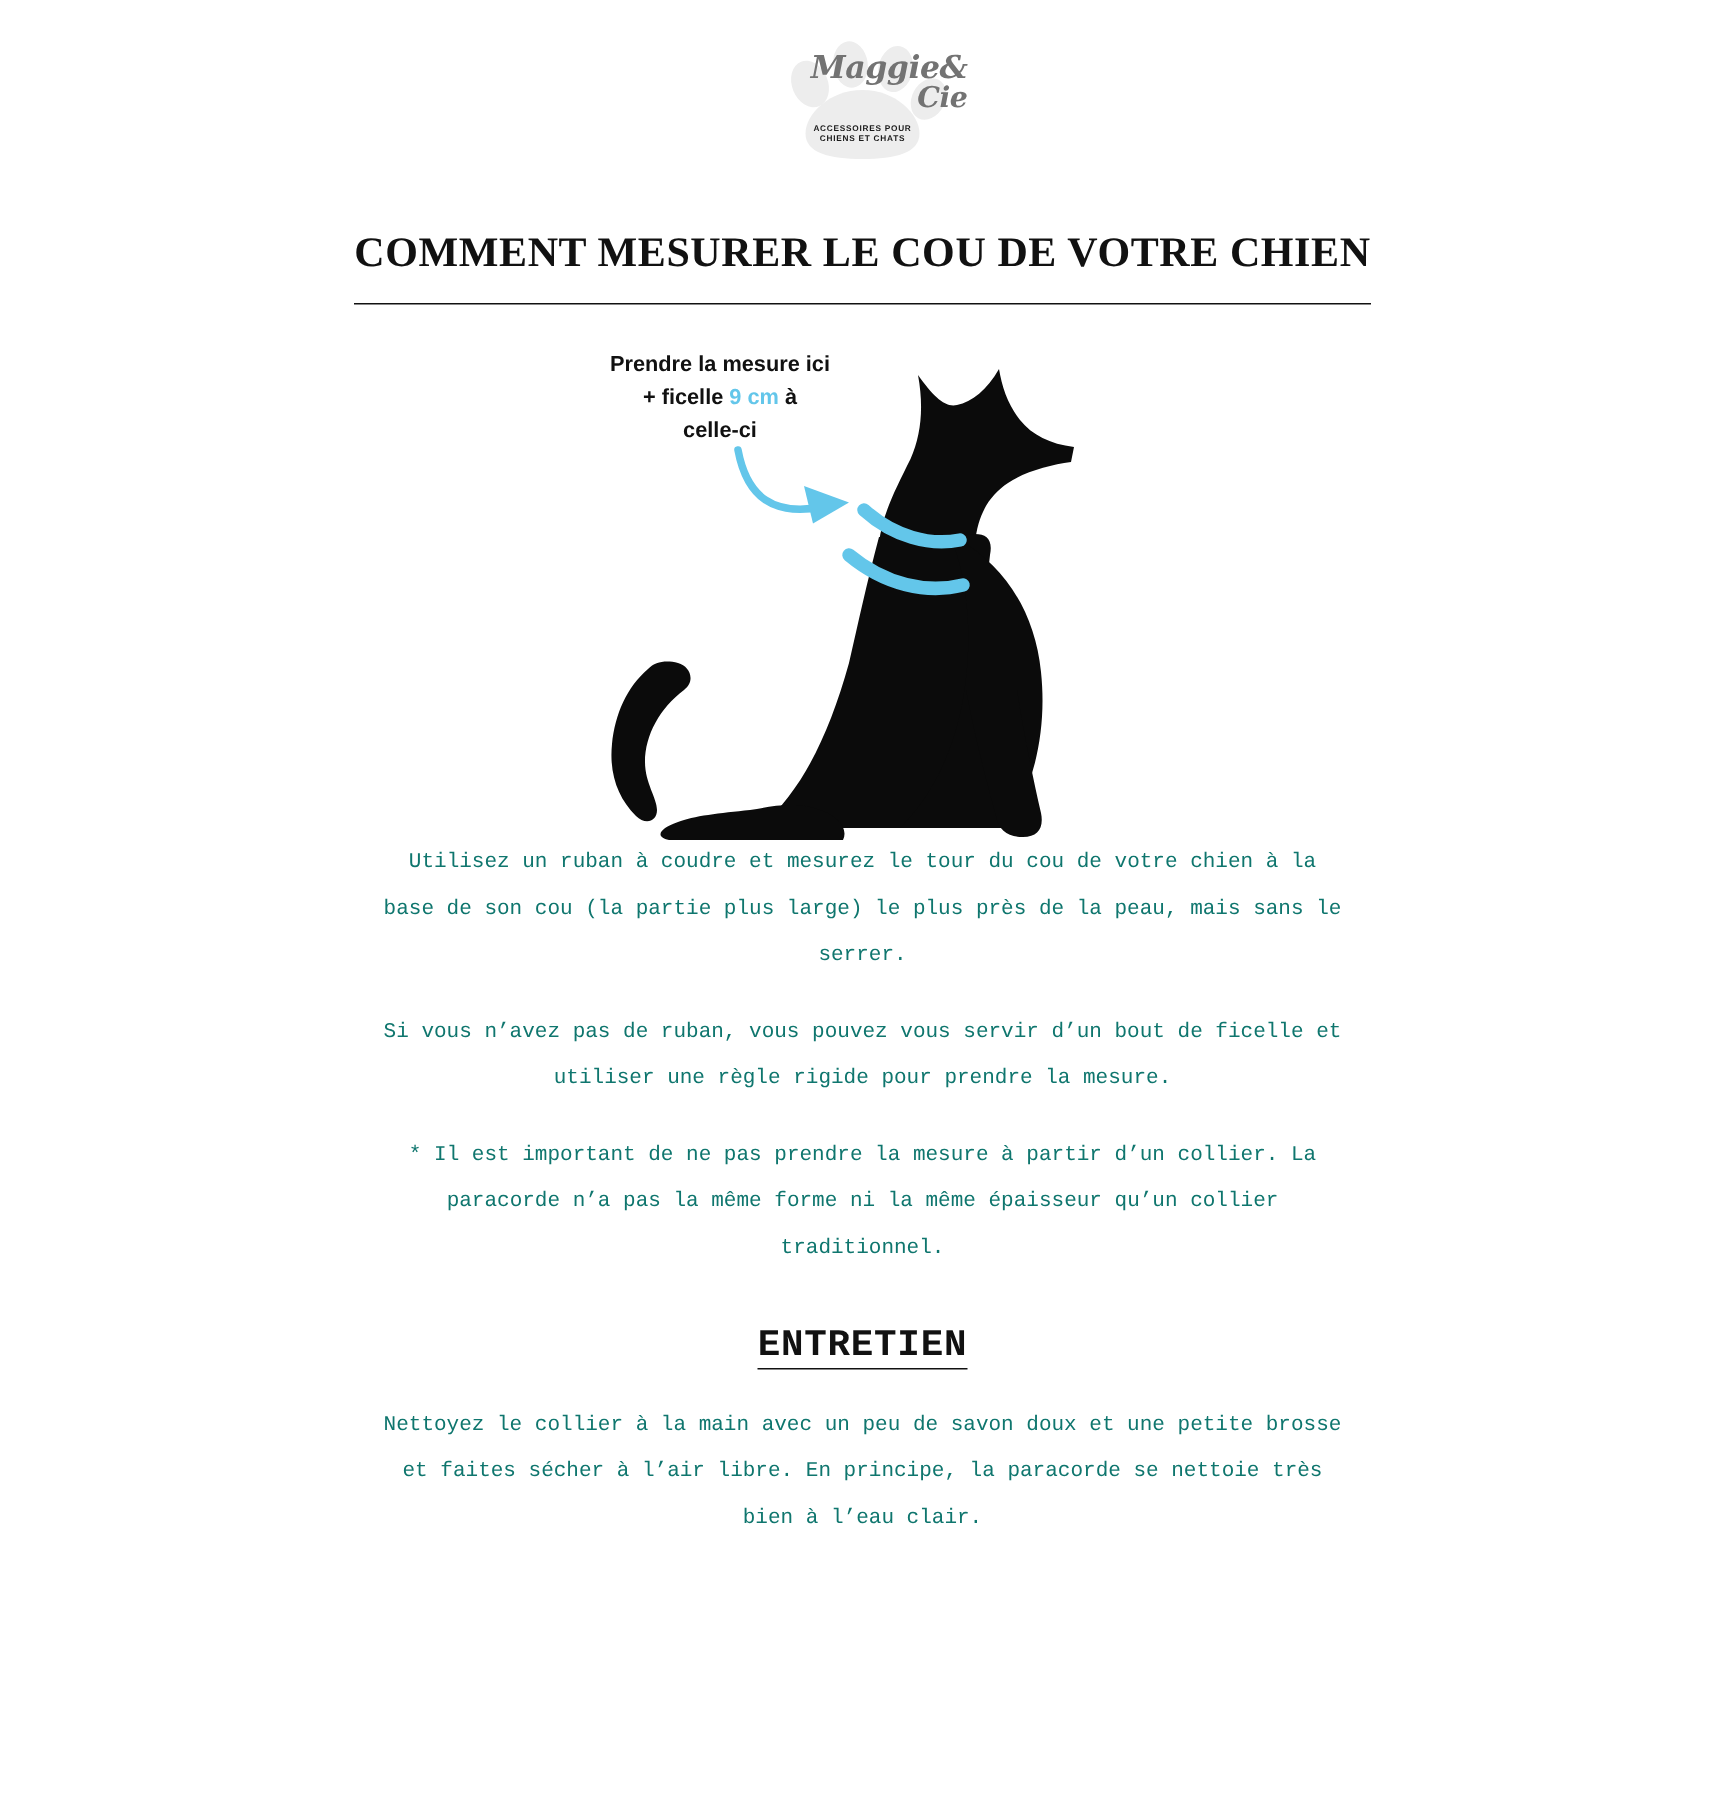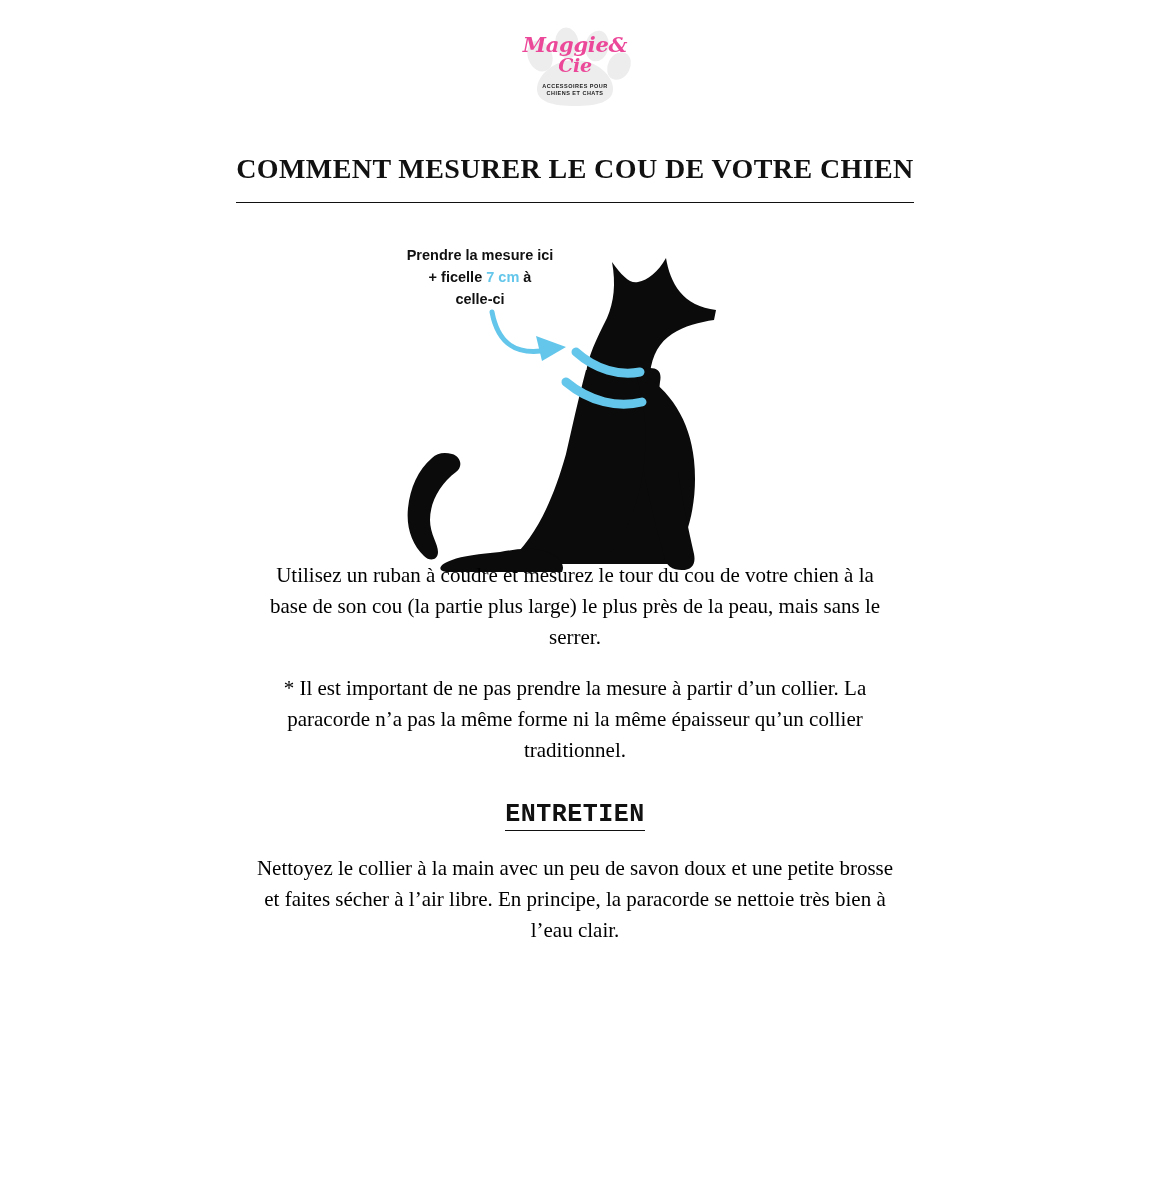--- a/index.html
+++ b/index.html
@@ -39,26 +39,26 @@
   .logo svg {
     position: absolute;
     top: 0;
     left: 0;
   }
   .logo-brand {
     position: absolute;
     top: 8px;
     left: 0;
     width: 140px;
-    text-align: center;
+    text-align: right;
     font-family: "DejaVu Serif", serif;
     font-style: italic;
     font-weight: bold;
     font-size: 21px;
-    color: #ec4899;
+    color: #737373;
     line-height: 22px;
     letter-spacing: -0.3px;
   }
   .logo-brand .line2 {
     display: block;
     font-size: 19px;
     margin-top: -2px;
   }
   .logo-sub {
     position: absolute;
@@ -89,21 +89,21 @@
   }
   .doc-title span {
     display: inline;
     border-bottom: 1.5px solid #111111;
     padding-bottom: 18px;
   }
 
   
   .illustration {
     position: absolute;
-    top: 222px;
+    top: 210px;
     left: 0;
     width: 924px;
     height: 355px;
   }
   .callout {
     position: absolute;
     top: 22px;
     left: 380px;
     width: 200px;
     text-align: center;
@@ -125,24 +125,24 @@
   
   .body-copy {
     position: absolute;
     top: 560px;
     left: 255px;
     width: 640px;
     text-align: center;
   }
   .body-copy p {
     margin: 0 0 20px 0;
-    font-family: Liberation Serif, serif;
-    font-size: 21px;
+    font-family: Liberation Mono, monospace;
+    font-size: 14px;
     line-height: 31px;
-    color: #000000;
+    color: #0f766e;
   }
   .body-copy p.tight {
     margin-bottom: 26px;
     margin-top: 13px;
   }
 
   .section-heading {
     margin: 34px 0 24px 0;
     text-align: center;
     font-family: Liberation Mono, monospace;
@@ -185,21 +185,21 @@
 
   <h1 class="doc-title">
     <span>COMMENT MESURER LE COU DE VOTRE CHIEN</span>
   </h1>
 
   <div class="illustration">
 
     <div class="callout">
       <div>Prendre la mesure ici</div>
       <div>
-        <span>+ ficelle </span><span class="accent">7 cm</span><span> à</span>
+        <span>+ ficelle </span><span class="accent">9 cm</span><span> à</span>
       </div>
       <div>celle-ci</div>
     </div>
 
     <svg class="dog-svg" width="1150" height="355" viewBox="0 0 1150 355">
 
       <g>
         <path d="M492 90 C498 122 516 134 548 128" fill="none" stroke="#63c6ea" stroke-width="5" stroke-linecap="round"></path>
         <path d="M566 125 L536 114 L542 139 Z" fill="#63c6ea"></path>
       </g>
@@ -259,20 +259,21 @@
 
       <g>
         <path d="M576 130 C596 148 620 154 640 150" fill="none" stroke="#63c6ea" stroke-width="9" stroke-linecap="round"></path>
         <path d="M566 160 C590 180 618 186 642 180" fill="none" stroke="#63c6ea" stroke-width="9" stroke-linecap="round"></path>
       </g>
     </svg>
   </div>
 
   <div class="body-copy">
     <p>Utilisez un ruban à coudre et mesurez le tour du cou de votre chien à la base de son cou (la partie plus large) le plus près de la peau, mais sans le serrer.</p>
+    <p>Si vous n’avez pas de ruban, vous pouvez vous servir d’un bout de ficelle et utiliser une règle rigide pour prendre la mesure.</p>
     <p class="tight">* Il est important de ne pas prendre la mesure à partir d’un collier. La paracorde n’a pas la même forme ni la même épaisseur qu’un collier traditionnel.</p>
 
     <h2 class="section-heading">
       <span>ENTRETIEN</span>
     </h2>
 
     <p>Nettoyez le collier à la main avec un peu de savon doux et une petite brosse et faites sécher à l’air libre. En principe, la paracorde se nettoie très bien à l’eau clair.</p>
   </div>
 
 </div>

